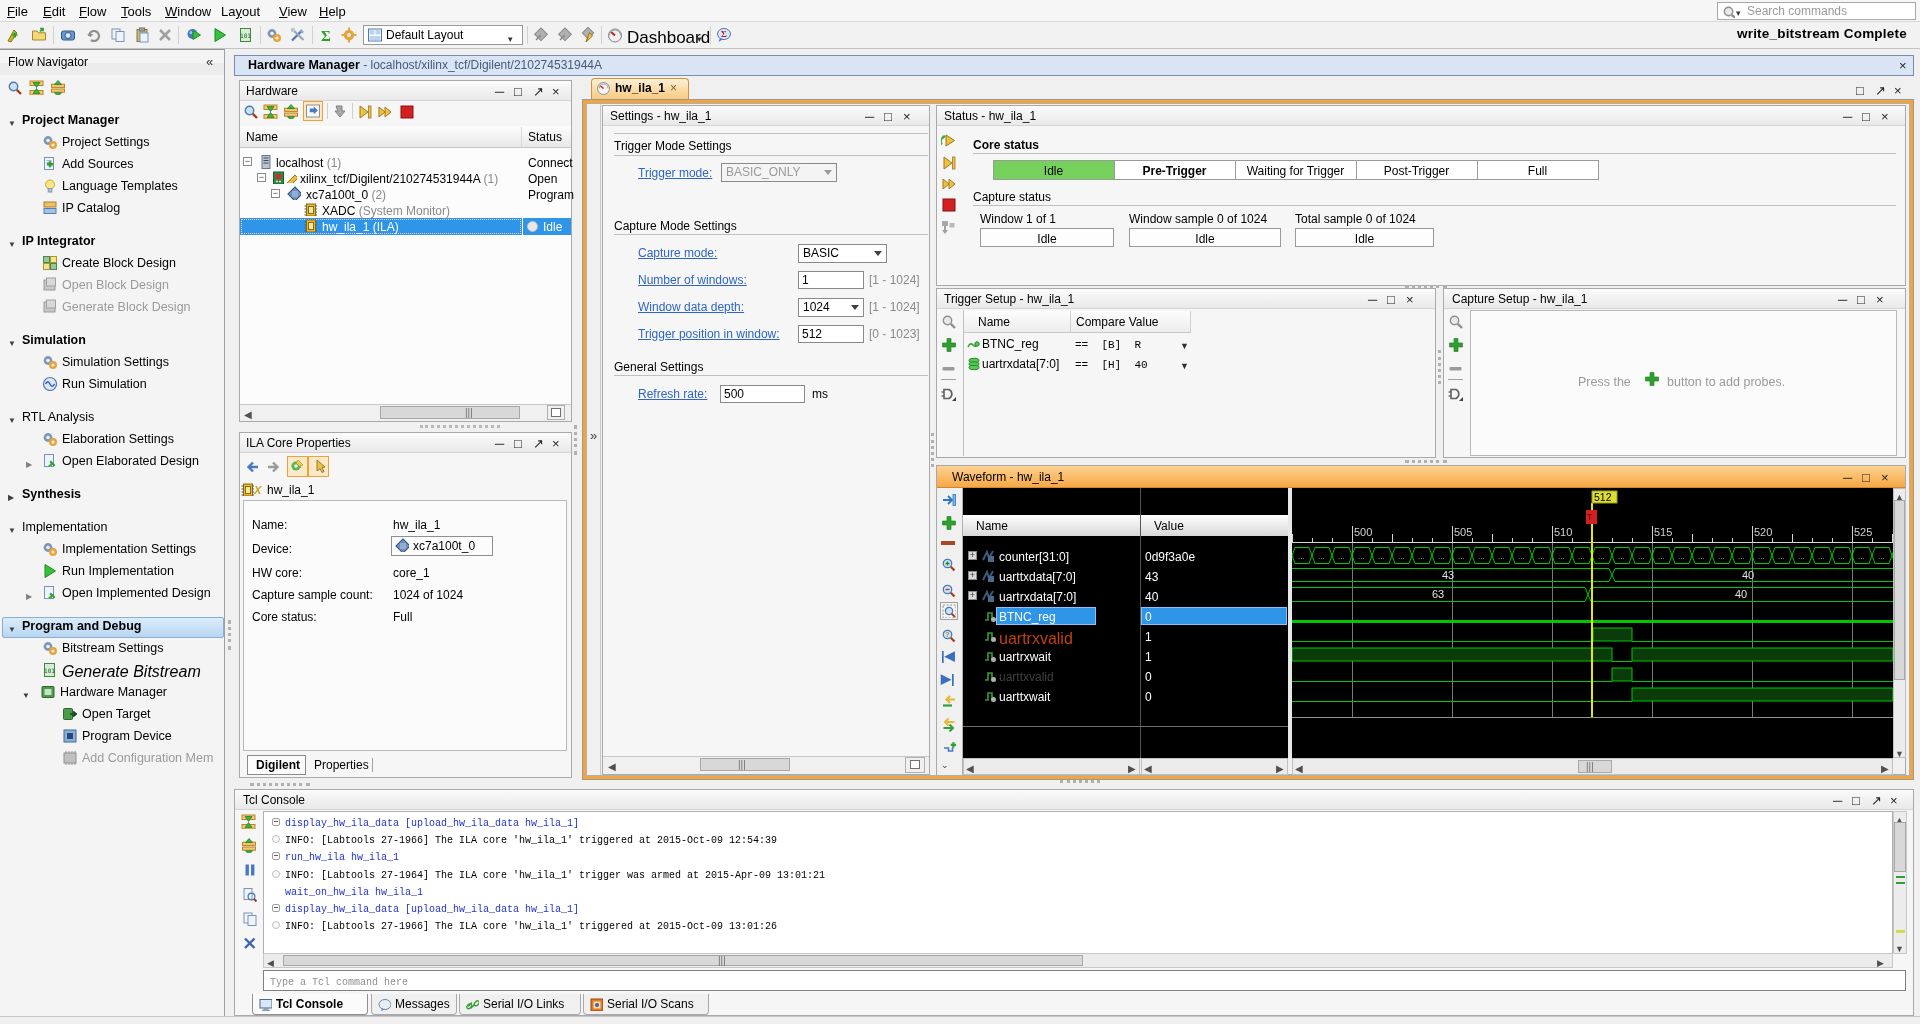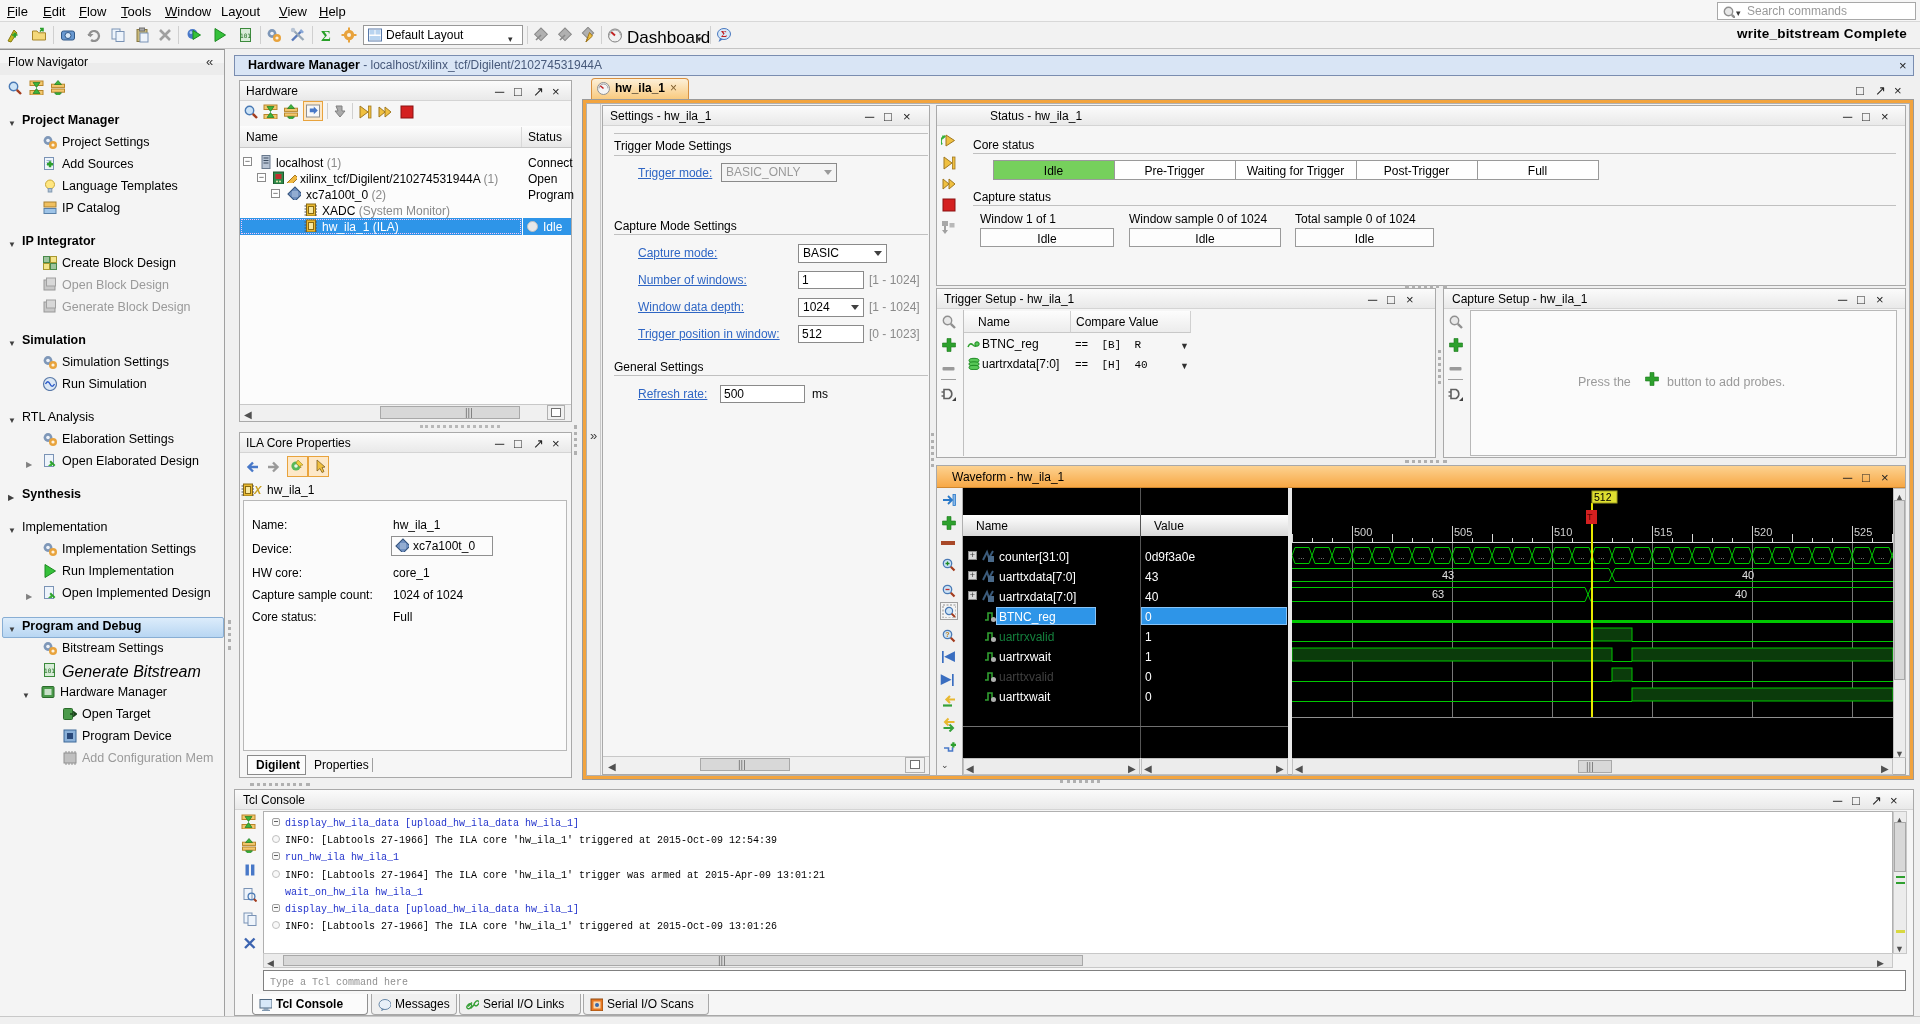--- a/index.html
+++ b/index.html
@@ -672,21 +672,21 @@
 <div class="ab nw" style="left:812px;top:387px;">ms</div>
 <div class="ab" style="left:603px;top:756px;width:326px;height:18px;background:#f0f0f0;border-top:1px solid #c8c8c8"></div>
 <div class="ab nw" style="left:608px;top:759px;"><span style="font-size:10px;color:#505050">◀</span></div>
 <div class="ab nw" style="left:908px;top:759px;"><span style="font-size:10px;color:#505050">▶</span></div>
 <div class="ab thumb" style="left:700px;top:758px;width:90px;height:13px;"></div>
 <div class="ab nw" style="left:738px;top:757px;"><span style="font-size:10px;color:#707070">|||</span></div>
 <div class="ab" style="left:905px;top:757px;width:20px;height:16px;background:#f0f0f0;border:1px solid #b0b0b0"></div>
 <div class="ab" style="left:910px;top:760px;width:10px;height:9px;background:#fff;border:1px solid #707070"></div>
 <div class="ab" style="left:936px;top:105px;width:970px;height:181px;background:#f6f6f6;border:1px solid #a9a9a9"></div>
 <div class="ab tbar" style="left:937px;top:106px;width:968px;height:20px;"></div>
-<div class="ab nw" style="left:944px;top:109px;margin-left:46px;">Status - hw_ila_1</div>
+<div class="ab nw" style="left:944px;top:109px;">Status - hw_ila_1</div>
 <div class="ab nw" style="left:1843px;top:109px;"><span style="font-size:13px;color:#222">─</span></div>
 <div class="ab nw" style="left:1862px;top:109px;"><span style="font-size:13px;color:#222">□</span></div>
 <div class="ab nw" style="left:1881px;top:109px;"><span style="font-size:13px;color:#222">×</span></div>
 <div class="icab" style="left:941px;top:133px;width:16px;height:16px">
     <svg width="16" height="16" viewBox="0 0 16 16">
       <path d="M5 2 L13.5 7.5 L5 13 Z" fill="#f0c040" stroke="#a07820"></path>
       <path d="M2.5 13 a5.5 5.5 0 0 1 0 -9" fill="none" stroke="#35b13a" stroke-width="1.8" transform="rotate(20 6 8)"></path>
       <path d="M1 2.5 l4 .5 l-2.7 3 Z" fill="#35b13a"></path>
     </svg>
   </div>
@@ -707,28 +707,28 @@
       <rect x="2" y="2" width="12" height="12" fill="#d42020" stroke="#8a1010"></rect>
     </svg>
   </div>
 <div class="icab" style="left:941px;top:219px;width:15px;height:15px">
     <svg width="15" height="15" viewBox="0 0 15 15">
       <rect x="1" y="2" width="6" height="5" fill="#a8a8a8"></rect>
       <rect x="8.5" y="4" width="5" height="4.5" fill="#b8b8b8"></rect>
       <path d="M3 7 v4 h-2 l3 4 l3 -4 h-2 v-4 Z" fill="#a0a0a0"></path>
     </svg>
   </div>
-<div class="ab nw" style="left:973px;top:138px;">Core status</div>
+<div class="ab nw" style="left:973px;top:138px;font-weight:bold;">Core status</div>
 <div class="ab" style="left:973px;top:153px;width:923px;height:1px;background:#c0c0c0"></div>
 <div class="ab" style="left:993px;top:160px;width:122px;height:20px;background:#76d05c;border:1px solid #9a9a9a"></div>
 <div class="ab nw" style="left:993px;top:164px;">
     <div style="width:121px;text-align:center">Idle</div>
   </div>
 <div class="ab" style="left:1114px;top:160px;width:122px;height:20px;background:#fff;border:1px solid #9a9a9a"></div>
-<div class="ab nw" style="left:1114px;top:164px;">
+<div class="ab nw" style="left:1114px;top:164px;font-weight:bold;">
     <div style="width:121px;text-align:center">Pre-Trigger</div>
   </div>
 <div class="ab" style="left:1235px;top:160px;width:122px;height:20px;background:#fff;border:1px solid #9a9a9a"></div>
 <div class="ab nw" style="left:1235px;top:164px;">
     <div style="width:121px;text-align:center">Waiting for Trigger</div>
   </div>
 <div class="ab" style="left:1356px;top:160px;width:122px;height:20px;background:#fff;border:1px solid #9a9a9a"></div>
 <div class="ab nw" style="left:1356px;top:164px;">
     <div style="width:121px;text-align:center">Post-Trigger</div>
   </div>
@@ -962,21 +962,21 @@
     </svg>
   </div>
 <div class="ab nw" style="left:999px;top:610px;"><span style="color:#fff;font-size:12px">BTNC_reg</span></div>
 <div class="ab nw" style="left:1145px;top:610px;"><span style="color:#fff;font-size:12px">0</span></div>
 <div class="icab" style="left:983px;top:629px">
     <svg width="14" height="14" viewBox="0 0 14 14">
       <path d="M2 11 h3 v-7 h4 v7 h3" fill="none" stroke="#30a030" stroke-width="1.6"></path>
       <circle cx="10.5" cy="10.5" r="2.5" fill="#b0b0b0"></circle>
     </svg>
   </div>
-<div class="ab nw" style="left:999px;top:630px;"><span style="color:#15803d;font-size:12px">uartrxvalid</span></div>
+<div class="ab nw" style="left:999px;top:630px;"><span style="color:#c2410c;font-size:16px">uartrxvalid</span></div>
 <div class="ab nw" style="left:1145px;top:630px;"><span style="color:#fff;font-size:12px">1</span></div>
 <div class="icab" style="left:983px;top:649px">
     <svg width="14" height="14" viewBox="0 0 14 14">
       <path d="M2 11 h3 v-7 h4 v7 h3" fill="none" stroke="#30a030" stroke-width="1.6"></path>
       <circle cx="10.5" cy="10.5" r="2.5" fill="#b0b0b0"></circle>
     </svg>
   </div>
 <div class="ab nw" style="left:999px;top:650px;"><span style="color:#fff;font-size:12px">uartrxwait</span></div>
 <div class="ab nw" style="left:1145px;top:650px;"><span style="color:#fff;font-size:12px">1</span></div>
 <div class="icab" style="left:983px;top:669px">

